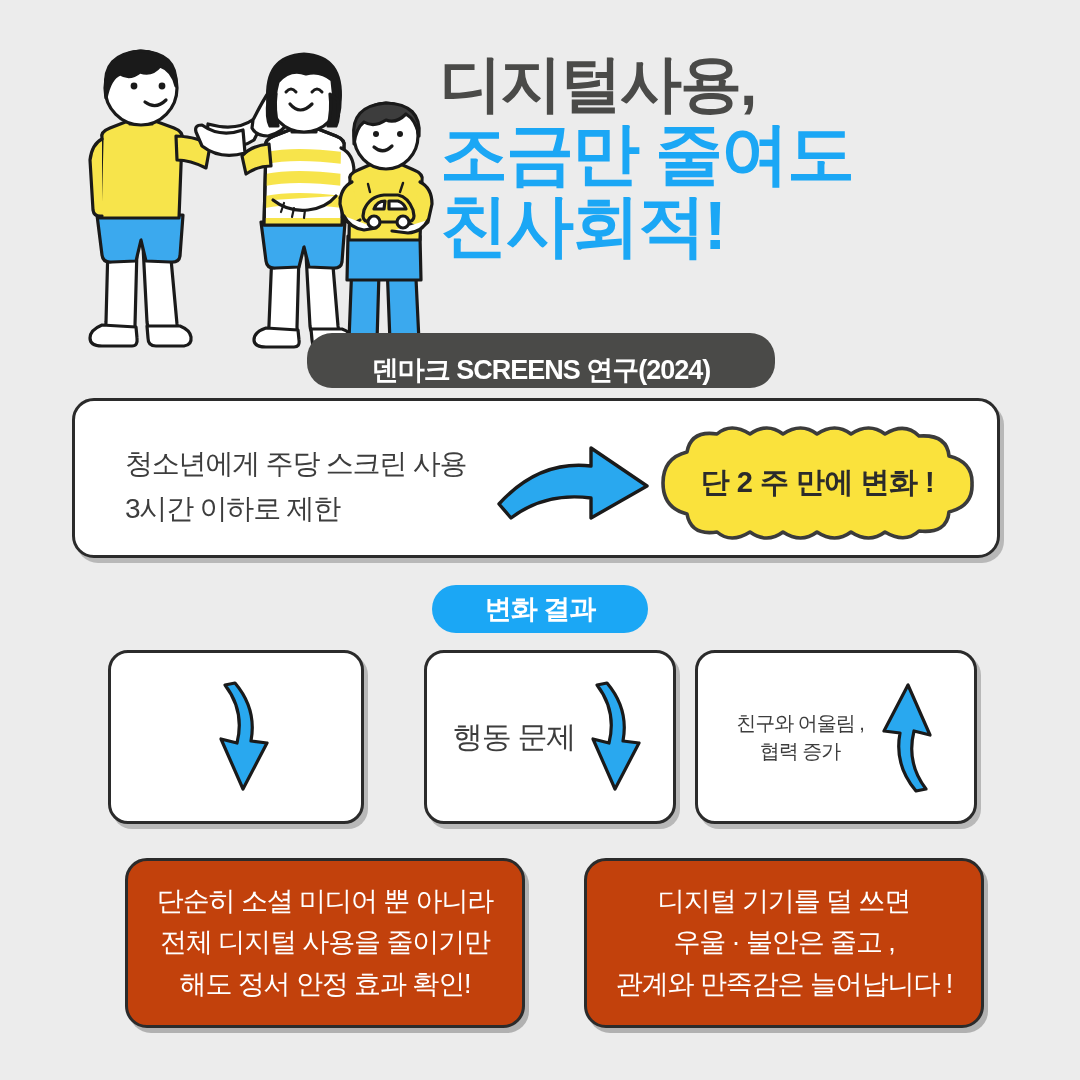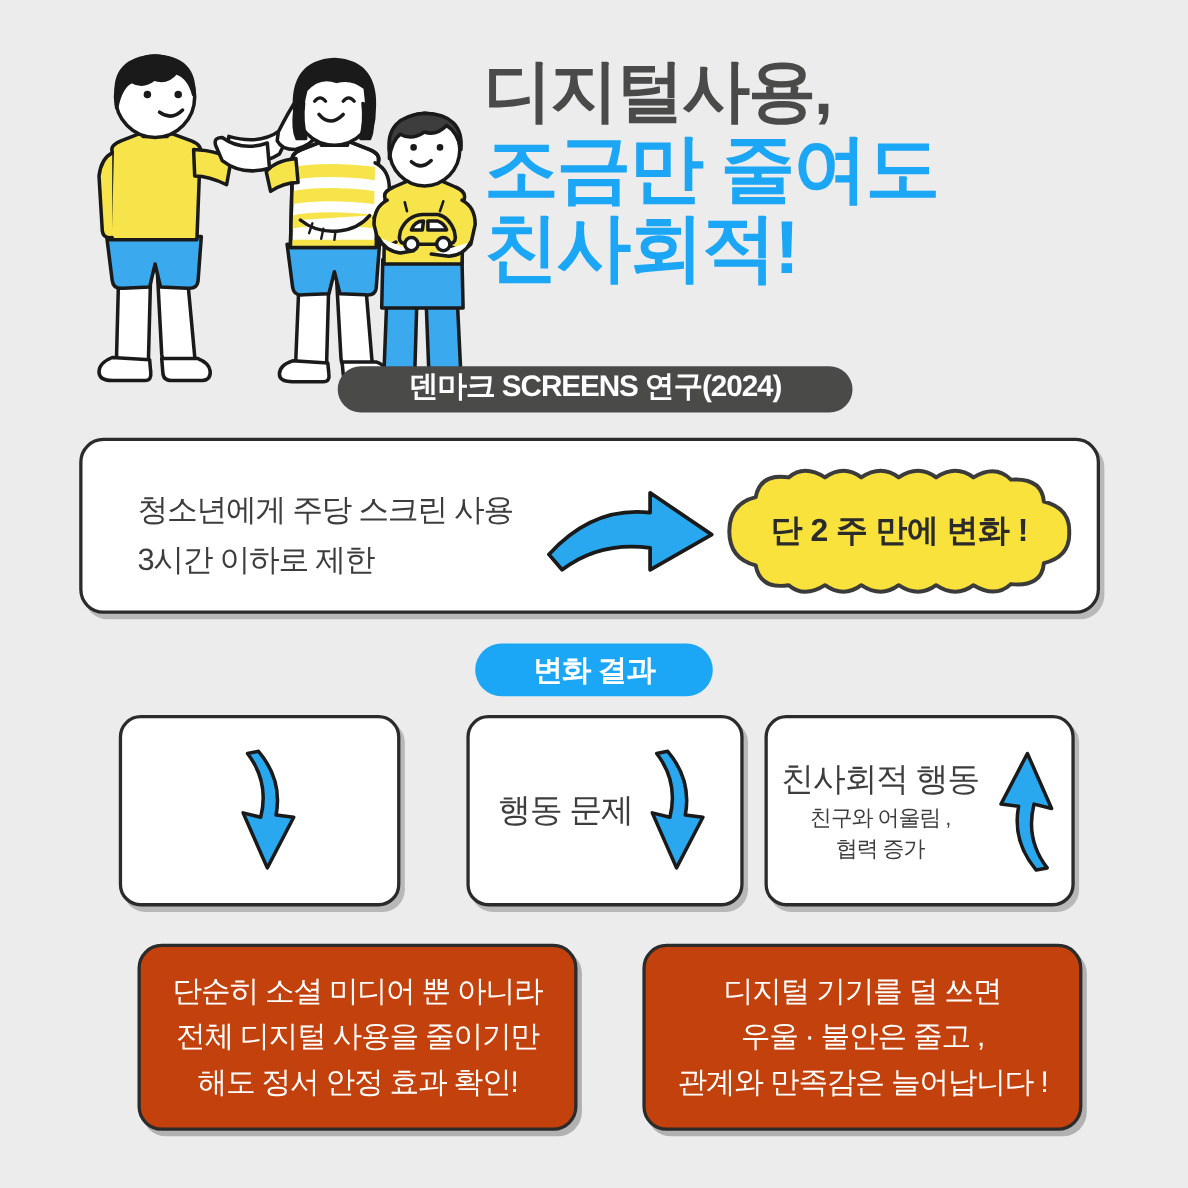--- a/index.html
+++ b/index.html
@@ -16,23 +16,23 @@
 
   
   #headline { position:absolute; left:440px; top:52px; width:600px; }
   .hl-line { font-weight:bold; letter-spacing:-2px; line-height:1.02; white-space:nowrap; }
   .hl-1 { font-size:62px; color:#4a4a48; }
   .hl-2 { font-size:68px; color:#1ba7f5; margin-top:4px; }
   .hl-3 { font-size:68px; color:#1ba7f5; margin-top:2px; }
 
   
   #study-badge {
-    position:absolute; left:307px; top:333px; width:468px; height:42px;
+    position:absolute; left:307px; top:333px; width:468px; height:55px;
     background:#4a4a48; border-radius:25px;
-    display:flex; align-items:flex-start; justify-content:center;
+    display:flex; align-items:flex-end; justify-content:center;
   }
   #study-badge .txt { color:#ffffff; font-size:27px; font-weight:bold; letter-spacing:-1px; }
 
   
   #limit-card {
     position:absolute; left:72px; top:398px; width:928px; height:160px;
     background:#ffffff; border:3px solid #2b2b2b; border-radius:22px;
     box-shadow:4px 5px 0 rgba(0,0,0,0.22);
   }
   #limit-text {
@@ -265,21 +265,20 @@
       <svg viewBox="0 0 72 120" width="72" height="120">
         <path d="M16 8 Q36 34 28 66 L12 62 L34 112 L58 66 L42 64 Q48 32 26 6 Z" fill="#29a8ef" stroke="#1a1a1a" stroke-width="3.2" stroke-linejoin="round"></path>
       </svg>
     </div>
   </div>
 </div>
 
 <div class="result-card" id="card-prosocial">
   <div class="card-inner">
     <div class="card-textcol">
-      <div class="card-title">친사회적 행동</div>
       <div class="card-sub">친구와 어울림 ,</div>
       <div class="card-sub">협력 증가</div>
     </div>
     <div class="card-arrow">
       <svg viewBox="0 0 72 120" width="72" height="120">
         <path d="M56 112 Q36 86 44 54 L60 58 L38 8 L14 54 L30 56 Q24 88 46 114 Z" fill="#29a8ef" stroke="#1a1a1a" stroke-width="3.2" stroke-linejoin="round"></path>
       </svg>
     </div>
   </div>
 </div>

